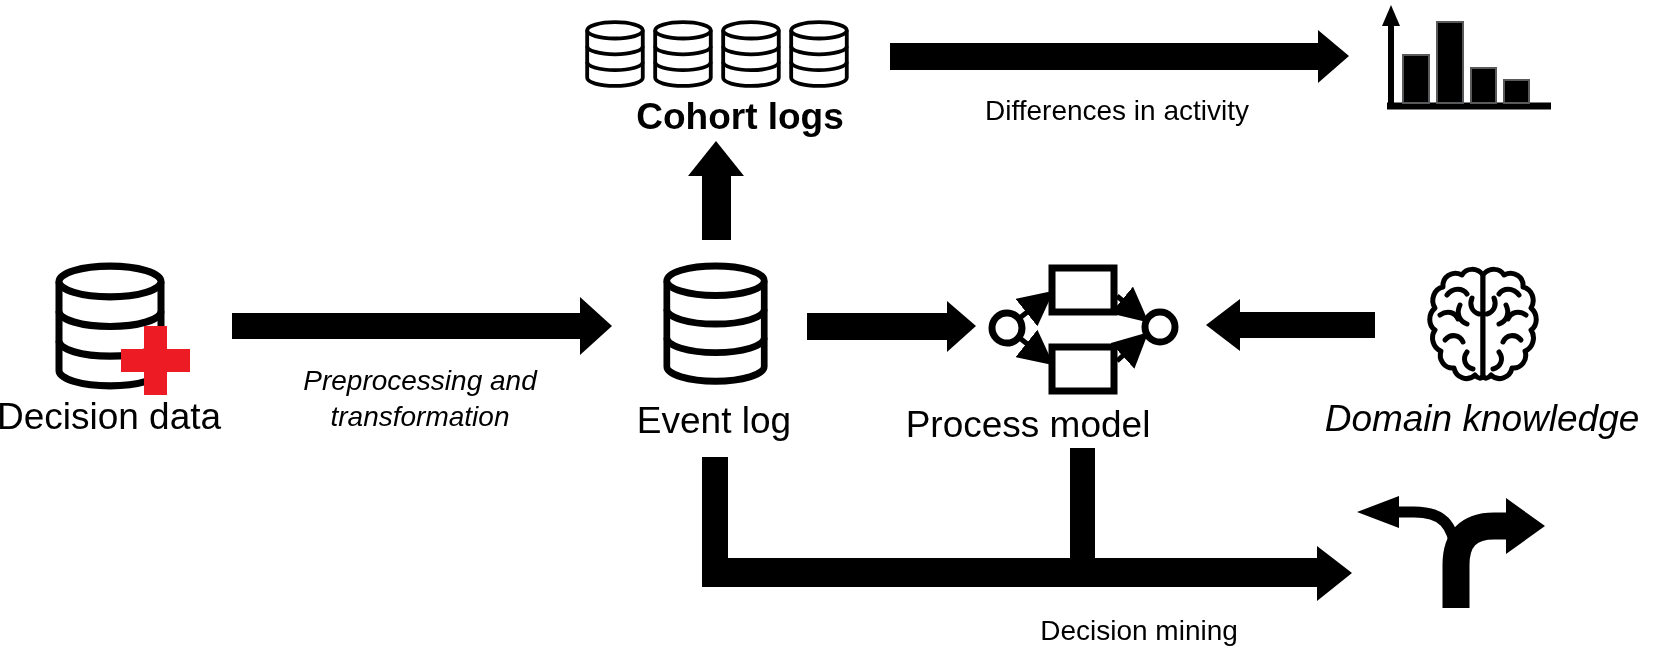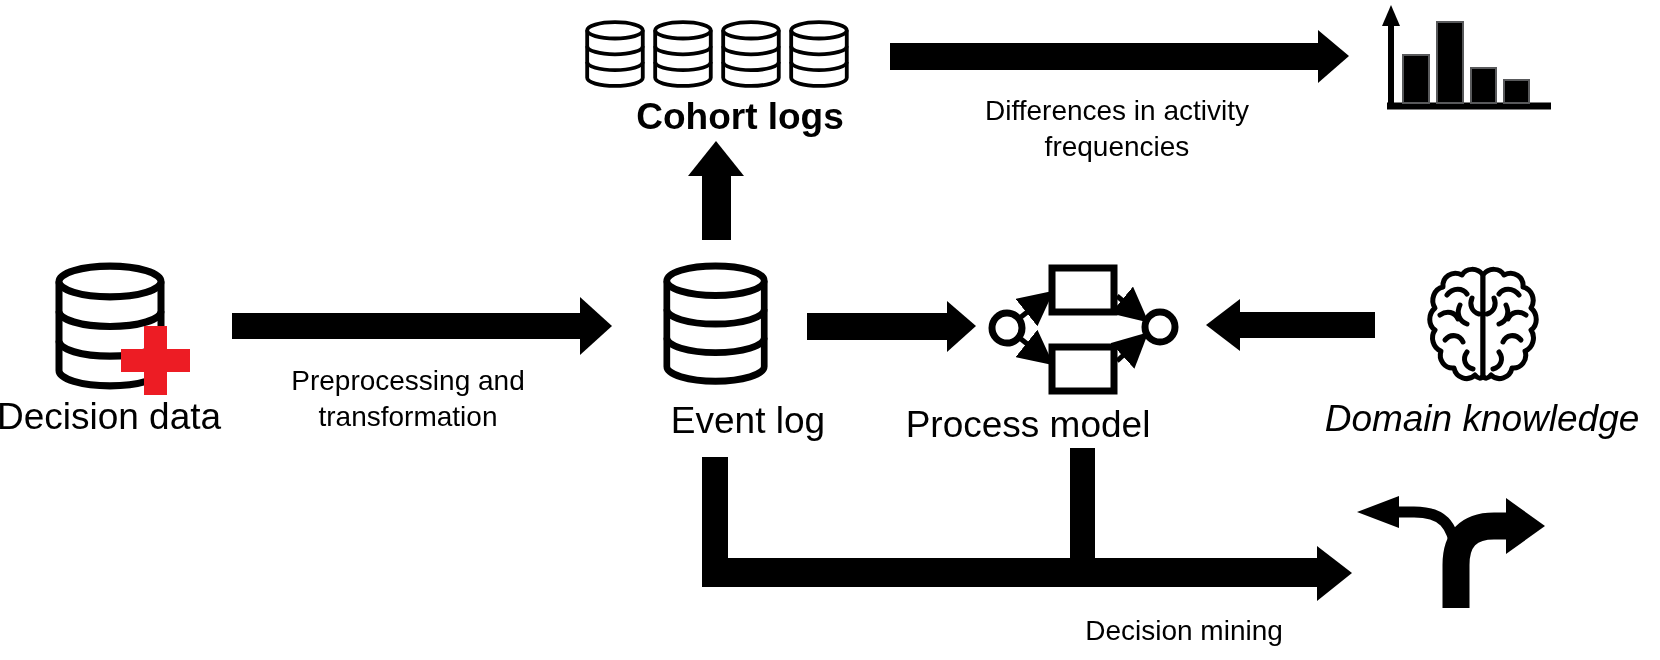--- a/index.html
+++ b/index.html
@@ -145,31 +145,30 @@
       <polygon points="1506,498 1506,554 1545,526"></polygon>
       <path d="M1457,553 C1452,524 1443,512 1414,512 L1398,512" fill="none" stroke="var(--ink)" stroke-width="11"></path>
       <polygon points="1399,496 1399,528 1357,512"></polygon>
     </g>
   </svg>
 
   <div class="lbl big" style="left:109px; top:398px;">Decision data</div>
 
   <div class="lbl big" style="left:740px; top:98px;font-weight:bold;">Cohort logs</div>
 
-  <div class="lbl big" style="left:748px; top:402px;">Event log</div>
+  <div class="lbl big" style="left:714px; top:402px;">Event log</div>
 
   <div class="lbl big" style="left:1028px; top:406px;text-align:right;">Process model</div>
 
   <div class="lbl big" style="left:1482px; top:400px;font-style:italic;">Domain knowledge</div>
 
-  <div class="lbl small" style="left:408px; top:363px;">
+  <div class="lbl small" style="left:420px; top:363px;font-style:italic;">
     <span>Preprocessing and</span>
     <span>transformation</span>
   </div>
 
   <div class="lbl small" style="left:1117px; top:93px;">
     <span>Differences in activity</span>
-    <span>frequencies</span>
   </div>
 
-  <div class="lbl small" style="left:1184px; top:613px;">Decision mining</div>
+  <div class="lbl small" style="left:1139px; top:613px;">Decision mining</div>
 
 </div>
 
 </body></html>

